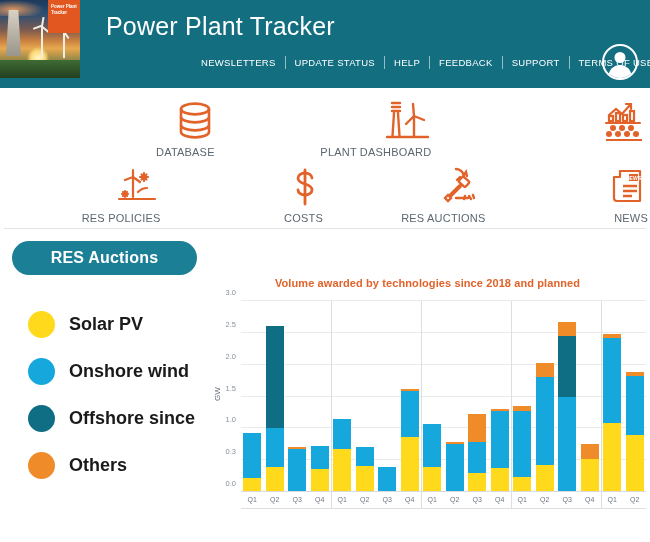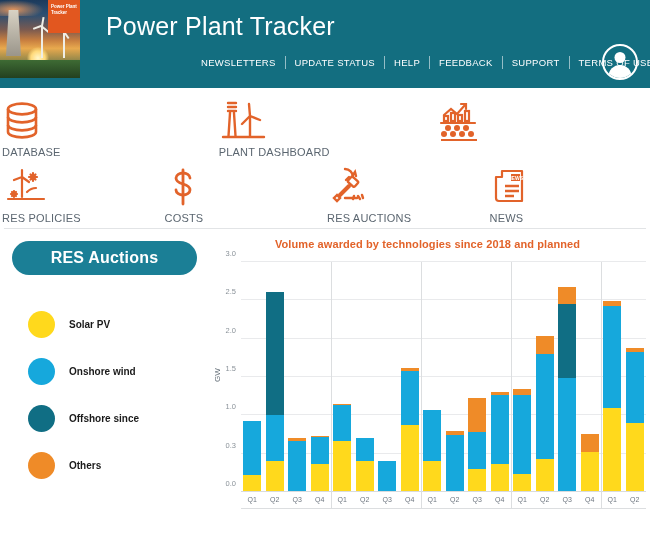--- a/index.html
+++ b/index.html
@@ -119,21 +119,21 @@
     background: #ffffff;
     padding: 6px 0 2px 0;
   }
   .iconrow {
     display: flex;
   }
   .iconcell {
     flex: 1;
     display: flex;
     flex-direction: column;
-    align-items: flex-start;
+    align-items: flex-end;
     justify-content: flex-start;
     padding: 4px 2px 2px 2px;
     cursor: pointer;
   }
   .iconcell .glyph {
     height: 46px;
     display: flex; align-items: center; justify-content: center;
   }
   .iconcell .cap {
     margin-top: 2px;
@@ -174,29 +174,30 @@
     display: flex; align-items: center;
     height: 47px;
     padding-left: 16px;
   }
   .legdot {
     width: 27px; height: 27px; border-radius: 50%;
     flex: 0 0 27px;
   }
   .leglabel {
     margin-left: 14px;
-    font-size: 10px;
+    font-size: 18px;
     font-weight: bold;
     color: #1a1a1a;
   }
 
   .chartpane {
     flex: 1;
     position: relative;
     padding-top: 2px;
+    margin-top: 39px;
   }
   .chart-title {
     text-align: center;
     color: #e2632a;
     font-size: 11px;
     font-weight: bold;
     padding-top: 5px;
     letter-spacing: .1px;
   }
   .plot {

